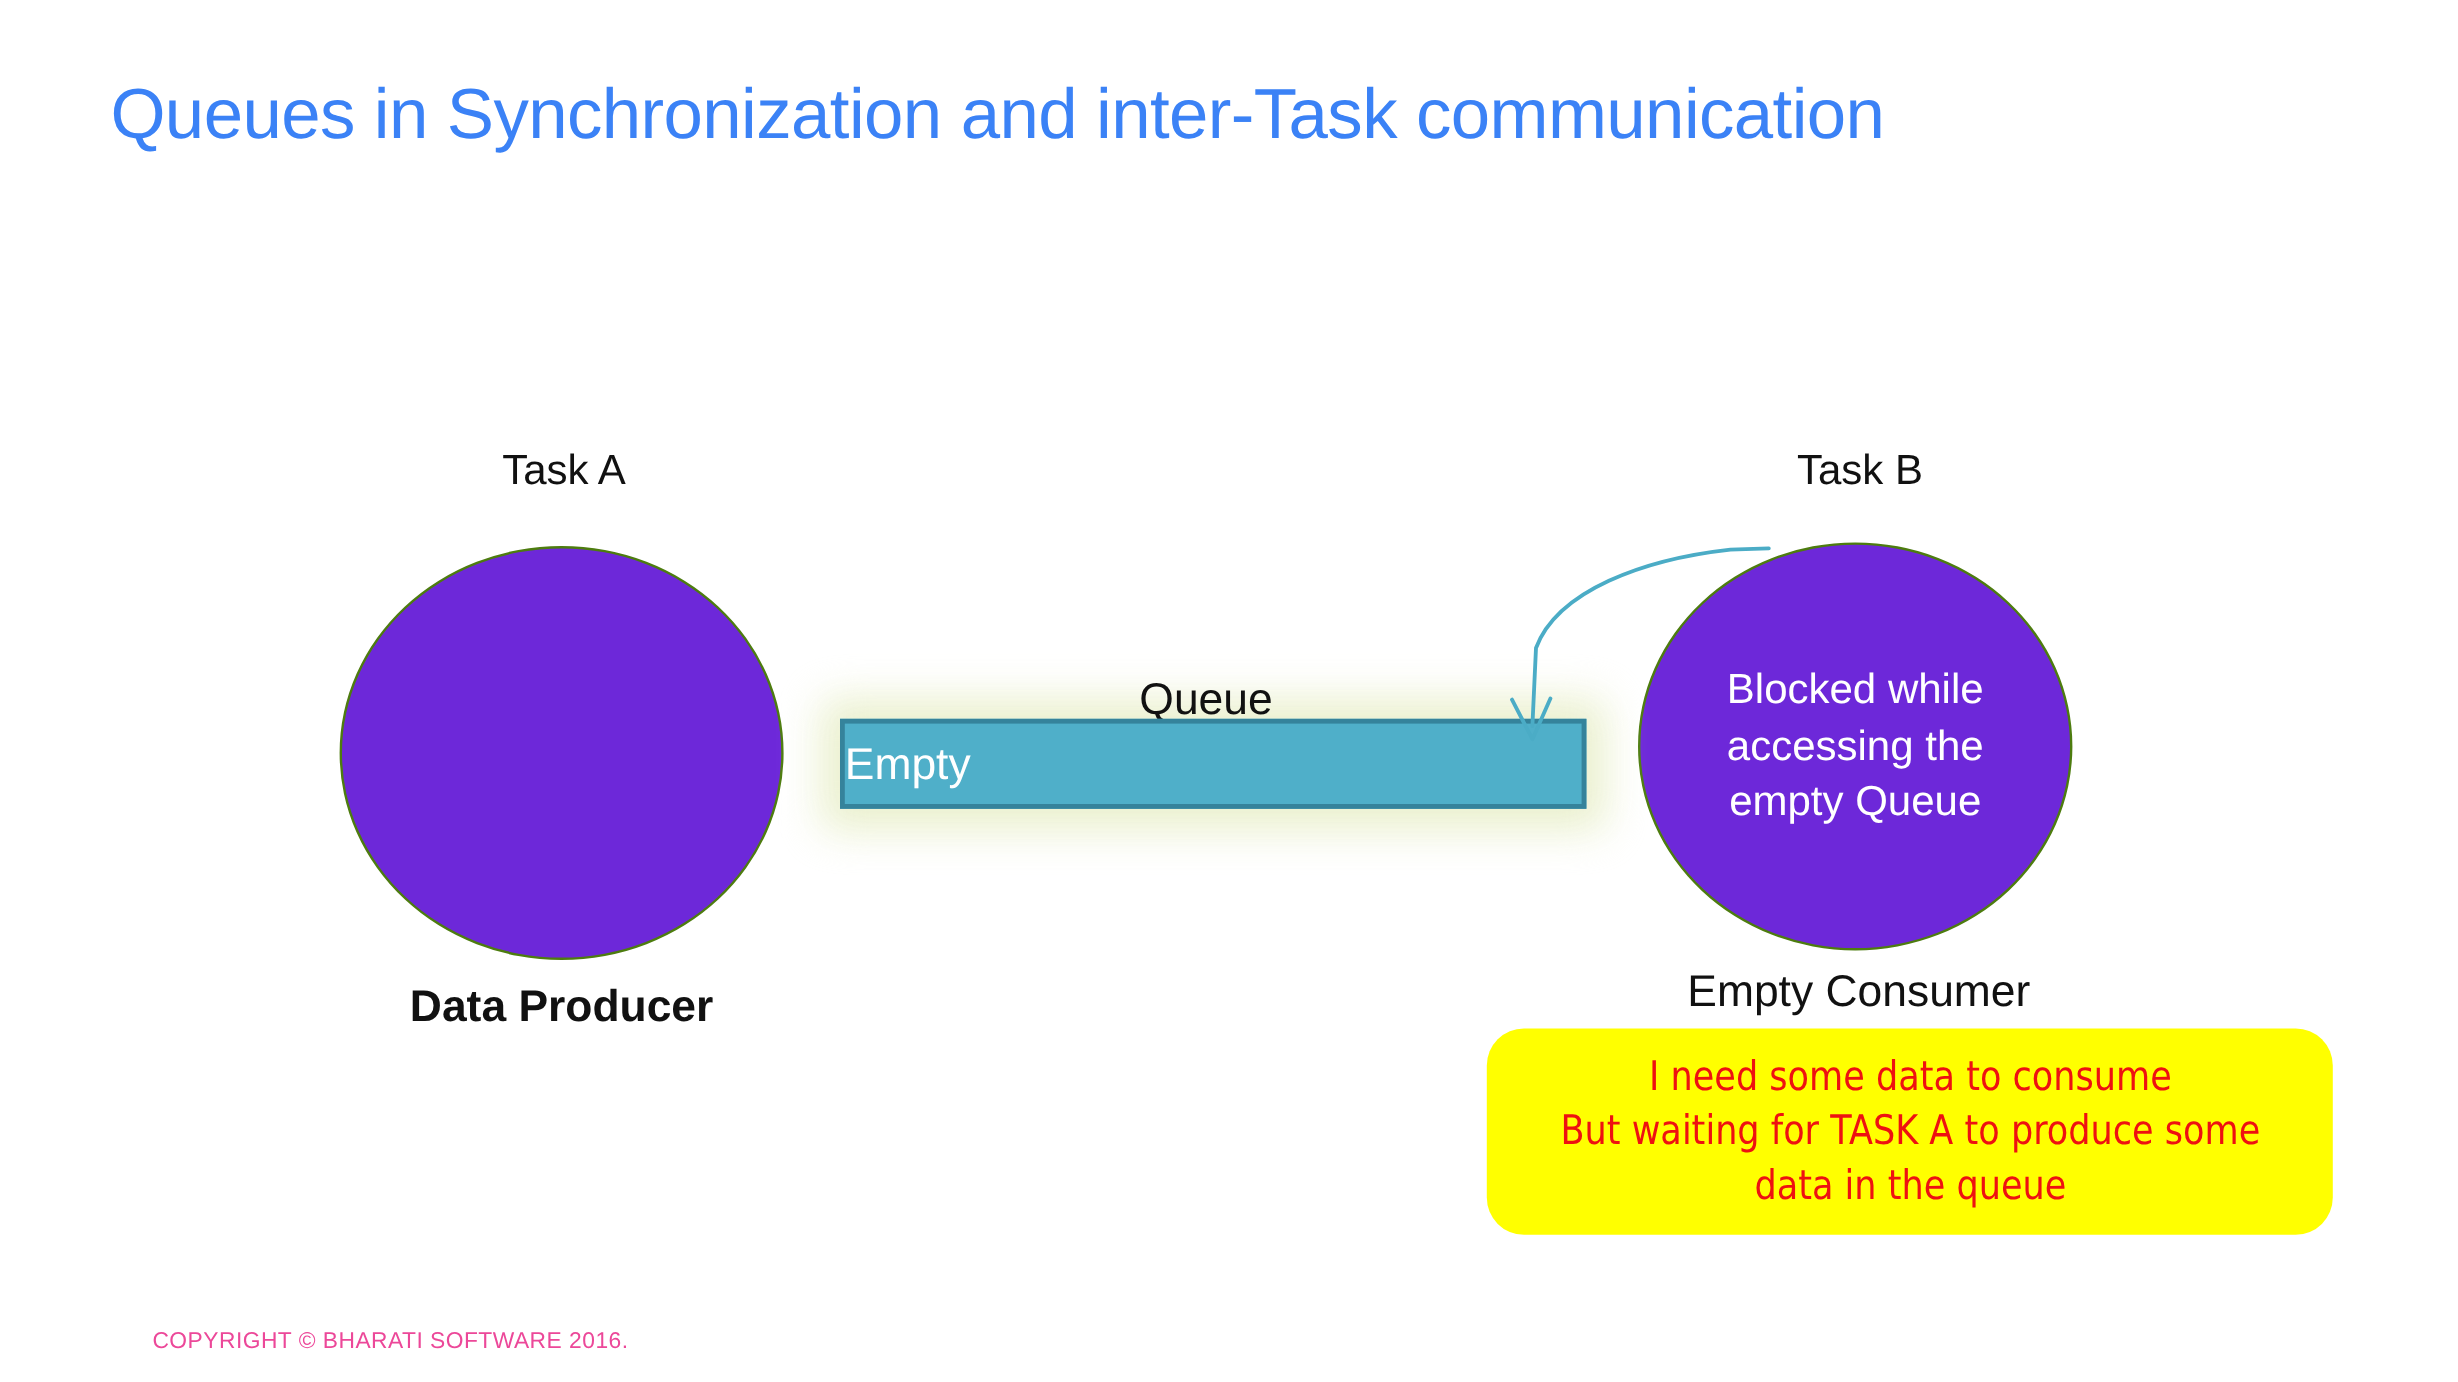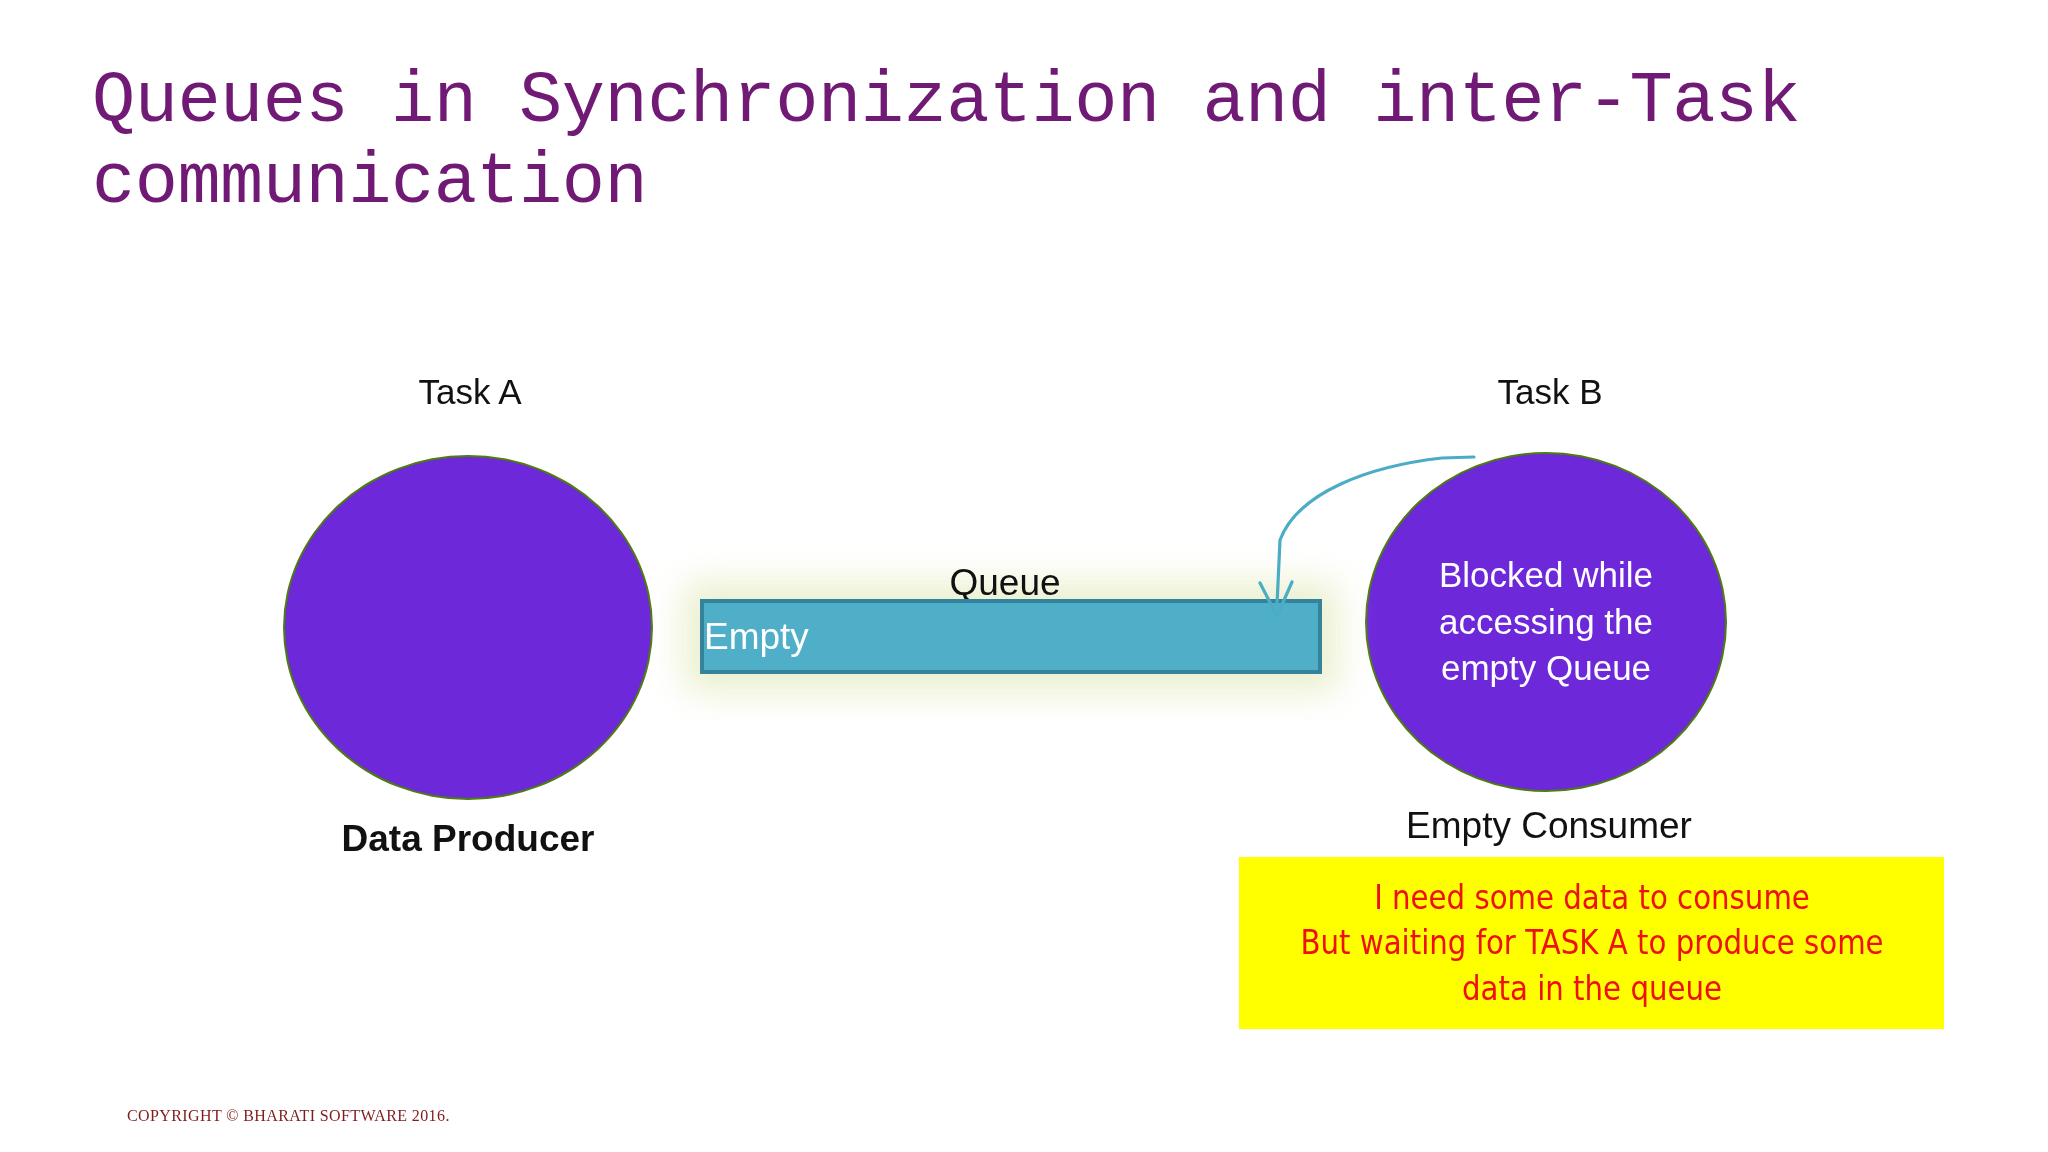--- a/index.html
+++ b/index.html
@@ -16,26 +16,26 @@
     font-family: "Liberation Sans", sans-serif;
     -webkit-font-smoothing: antialiased;
   }
 
   
   #slide-title {
     position: absolute;
     left: 92px;
     top: 62px;
     width: 1800px;
-    font-family: Liberation Mono, monospace;
-    font-size: 72px;
+    font-family: Liberation Sans, sans-serif;
+    font-size: 59px;
     line-height: 1.12;
     font-weight: 400;
     letter-spacing: -0.5px;
-    color: #701a75;
+    color: #3b82f6;
     white-space: pre-wrap;
   }
 
   
   .plain-label {
     position: absolute;
     font-family: "Liberation Sans", sans-serif;
     font-size: 35px;
     font-weight: 400;
     color: #111111;
@@ -141,42 +141,43 @@
   #thought-callout {
     position: absolute;
     left: 1239px;
     top: 857px;
     width: 705px;
     height: 172px;
     background: #FFFF00;
     display: flex;
     align-items: center;
     justify-content: center;
+    border-radius: 31px;
   }
   #thought-text {
     font-family: "DejaVu Sans", sans-serif;
     font-size: 34px;
     line-height: 1.33;
     font-weight: 400;
     color: #EE1111;
     text-align: center;
     width: 680px;
     white-space: pre-line;
     transform: scaleX(0.86);
   }
 
   
   #copyright-footer {
     position: absolute;
     left: 127px;
     top: 1107px;
-    font-family: Liberation Serif, serif;
-    font-size: 16px;
+    font-family: Liberation Sans, sans-serif;
+    font-size: 19px;
     letter-spacing: 0.4px;
-    color: #7f1d1d;
+    color: #ec4899;
     white-space: nowrap;
   }
 </style>
 </head>
 <body>
 
 <div id="slide">
 
   <div id="slide-title">Queues in Synchronization and inter-Task communication</div>
 

